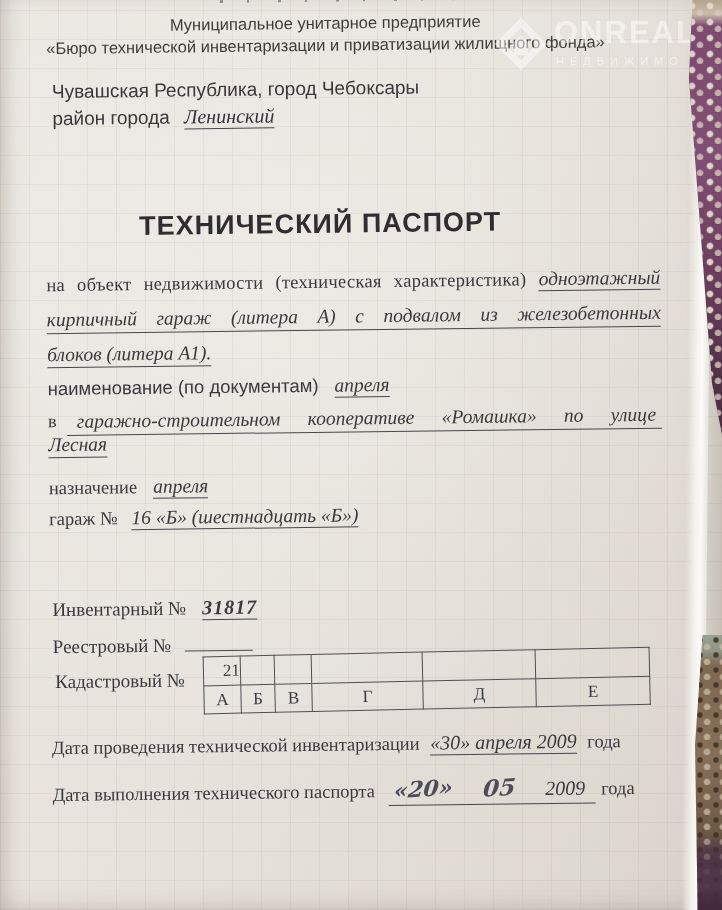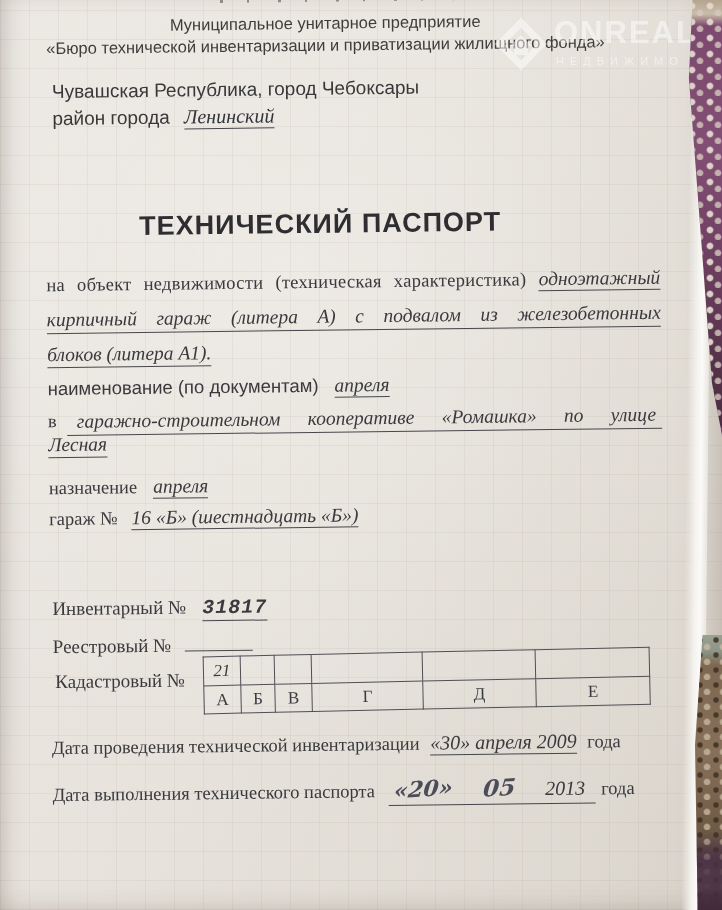--- a/index.html
+++ b/index.html
@@ -57,31 +57,31 @@
   .locline{left:48px;top:411px;width:614px;font-size:19.5px;display:flex;}
   .locline .lbl{font-size:18.5px;margin-right:10px;}
   .locline .fill{flex:1;text-align:justify;text-align-last:justify;border-bottom:1.5px solid #46464c;padding:0 6px 2px 10px;white-space:normal;}
   .loc2{left:48px;top:434px;font-size:19.5px;}
   .purpose{left:48px;top:477px;font-size:18.5px;}
   .purpose .it{font-size:19.5px;margin-left:16px;}
   .boxline{left:48px;top:508px;font-size:18.5px;}
   .boxline .it{font-size:19.5px;margin-left:14px;}
 
   .inv{left:50px;top:598px;font-size:19px;}
-  .inv .it{font-size:20px;font-weight:bold;margin-left:16px;letter-spacing:1px;font-family:Liberation Mono, monospace;}
+  .inv .it{font-size:20px;font-weight:bold;margin-left:16px;letter-spacing:1px;}
   .reg{left:50px;top:634px;font-size:19px;}
   .reg .blank{display:inline-block;width:68px;border-bottom:1.5px solid #46464c;height:18px;margin-left:14px;}
   .cad{left:52px;top:671px;font-size:19px;}
 
   table.cadastre{position:absolute;left:200px;top:656px;border-collapse:collapse;transform:rotate(-0.55deg);}
   table.cadastre td{border:1.2px solid #4f4f54;font-family:"Liberation Serif",serif;font-size:17px;color:#3a3a40;text-align:center;padding:0;height:27px;background:rgba(255,255,255,.06);}
   td.c1{width:36px;} td.c2{width:33px;} td.c3{width:36px;}
   td.c4{width:110px;} td.c5{width:112px;} td.c6{width:113px;}
   tr.vals td{height:28px;}
-  tr.vals td:first-child{text-align:center;font-style:italic;}
+  tr.vals td:first-child{text-align:right;}
 
   .date1{left:48px;top:736px;font-size:18.5px;}
   .date1 .it{font-size:20px;margin-left:6px;}
   .date1 .suffix{margin-left:6px;}
   .date2{left:48px;top:779px;font-size:18.5px;}
   .datefill{display:inline-flex;align-items:baseline;gap:30px;border-bottom:1.5px solid #46464c;padding:0 10px 3px 6px;margin-left:14px;}
   .hand{font-family:"DejaVu Serif",serif;font-style:italic;font-weight:bold;color:#4b4d58;display:inline-block;transform:skewX(-9deg) rotate(-3deg);font-size:22px;}
   .hand2{font-size:23px;}
   .printedyear{font-family:"Liberation Serif",serif;font-style:italic;font-size:20px;}
   .date2 .suffix{margin-left:6px;}
@@ -190,21 +190,21 @@
       <div class="line serif date1">
         <span>Дата проведения технической инвентаризации</span>
         <span class="it u">«30» апреля 2009</span>
         <span class="suffix">года</span>
       </div>
 
       <div class="line serif date2">
         <span>Дата выполнения технического паспорта</span><span class="datefill">
             <span class="hand">«20»</span>
             <span class="hand hand2">05</span>
-            <span class="printedyear">2013</span>
+            <span class="printedyear">2009</span>
           </span><span class="suffix">года</span>
       </div>
     </div>
 
     <div class="watermark">
       <svg class="wm-logo" width="58" height="62" viewBox="0 0 58 62">
         <rect x="14" y="16" width="30" height="30" fill="none" stroke="#ffffff" stroke-width="7" transform="rotate(45 29 31)"></rect>
         <path d="M29 22 L40 33 L36 33 L36 42 L22 42 L22 33 L18 33 Z" fill="#ffffff"></path>
       </svg>
       <div class="wm-text">ONREAL</div>

